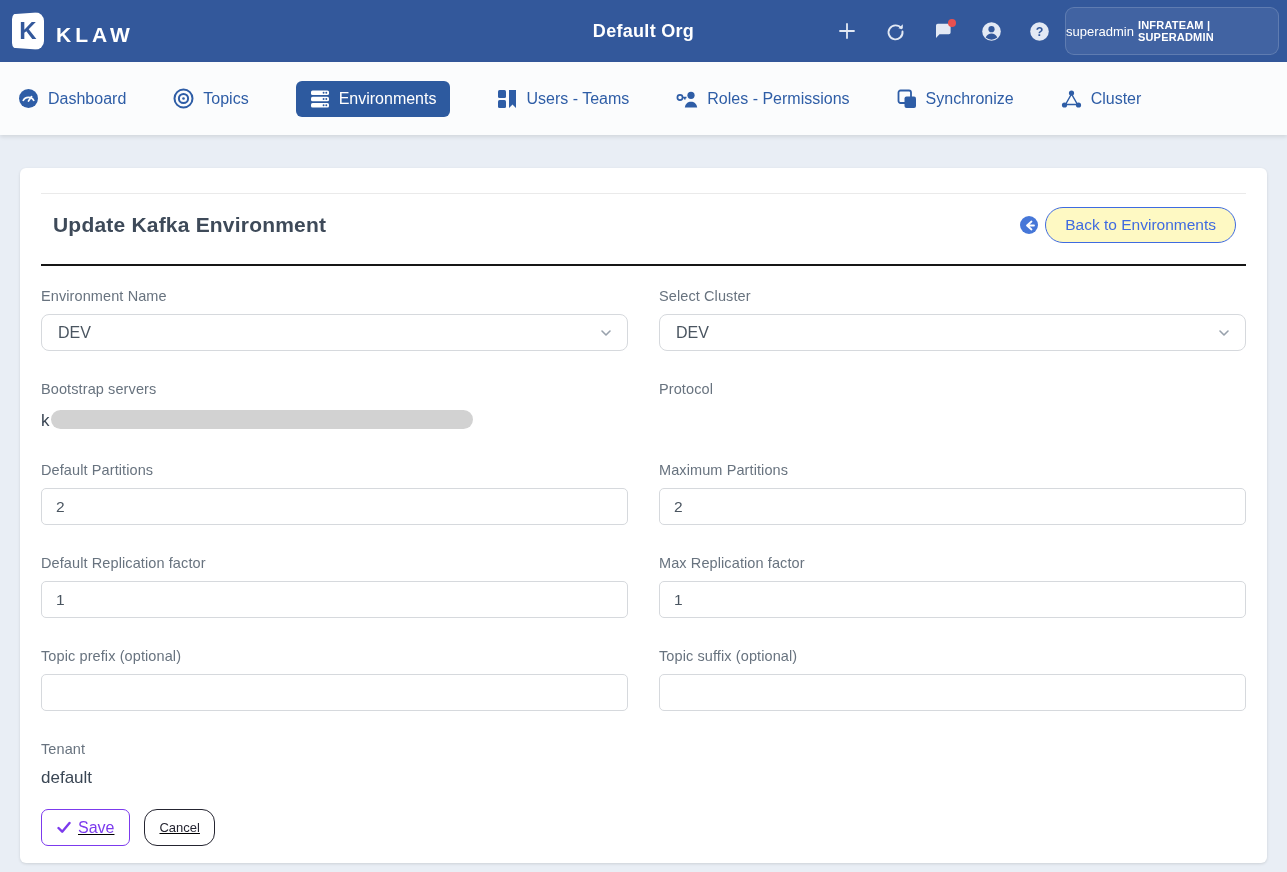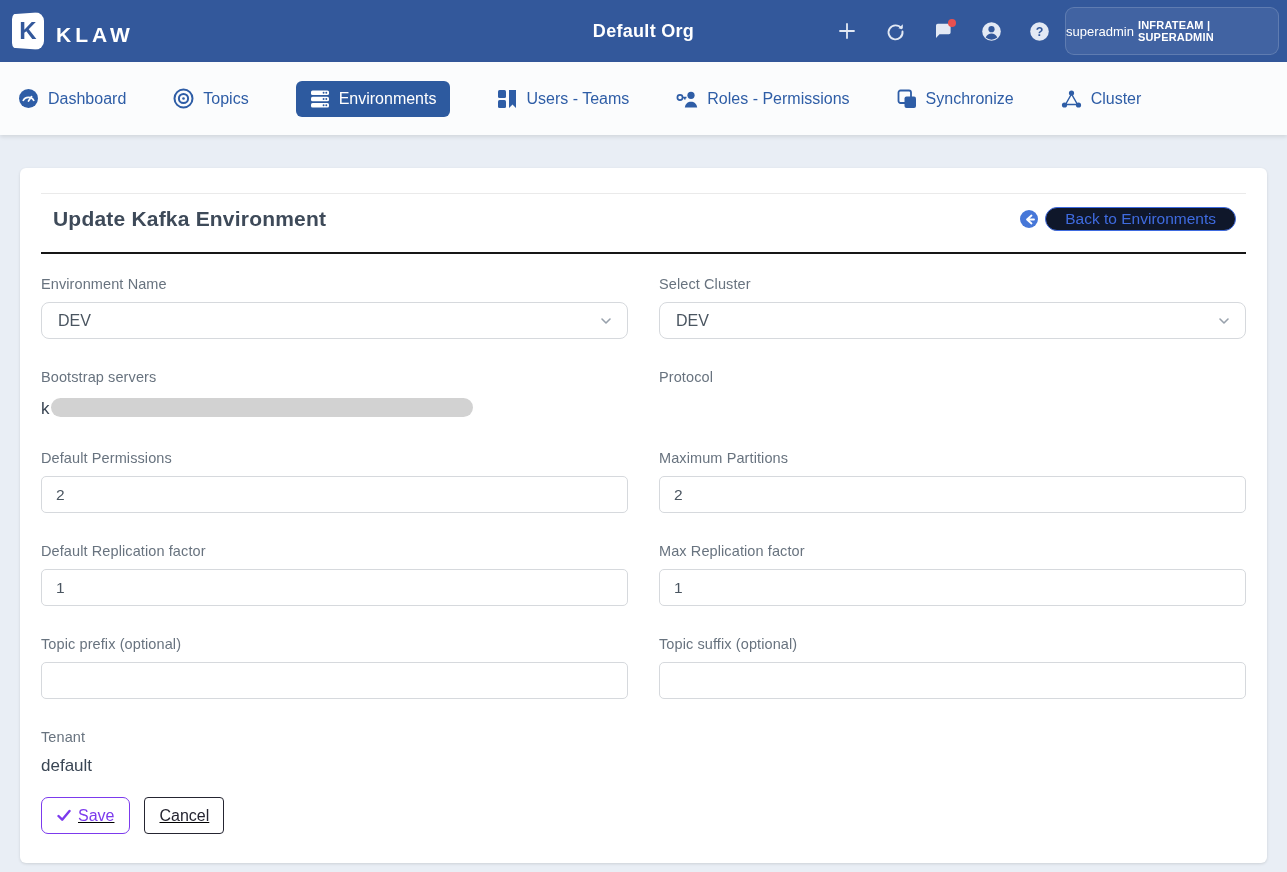--- a/index.html
+++ b/index.html
@@ -36,21 +36,21 @@
   
   .page { height:750px; padding:33px 20px 0; }
   .card { background:#ffffff; height:695px; border-radius:6px; box-shadow:0 1px 3px rgba(0,0,0,0.12);
           padding:0 21px; }
   .card-topline { height:1px; background:#eaeaea; transform:translateY(25px); }
   .card-header { display:flex; align-items:center; justify-content:space-between; padding:38px 10px 0 12px; }
   .page-title { color:#3e4a59; font-size:21px; font-weight:600; letter-spacing:.2px; }
   .back-wrap { display:flex; align-items:center; gap:7px; }
   .back-circle { width:18px; height:18px; border-radius:50%; background:#4677d8; display:flex;
                  align-items:center; justify-content:center; cursor:pointer; }
-  .back-btn { height:24px; border-radius:18px; border:1px solid #3f6be0; background:#0f172a; color:#3f6be0;
+  .back-btn { height:36px; border-radius:18px; border:1px solid #3f6be0; background:#fef9c3; color:#3f6be0;
               font-size:15.5px; padding:0 19px; cursor:pointer; font-family:inherit; }
   .dark-divider { height:2px; background:#161616; margin-top:21px; }
 
   
   .form-grid { display:grid; grid-template-columns:1fr 1fr; column-gap:31px; padding:22px 0 0; }
   .field { margin-bottom:30px; }
   .field-label { display:block; color:#68737f; font-size:14.5px; margin-bottom:10px; letter-spacing:.1px; }
   .select-box { position:relative; }
   .select-control { width:100%; height:37px; border:1px solid #d6d9dd; border-radius:8px; background:#ffffff;
                     display:flex; align-items:center; padding:0 16px; color:#4a5560; font-size:16px; cursor:pointer; }
@@ -58,22 +58,22 @@
   .text-input { width:100%; height:37px; border:1px solid #d6d9dd; border-radius:5px; background:#ffffff;
                 padding:0 14px; color:#4a5560; font-size:15.5px; font-family:inherit; outline:none; }
   .static-value { color:#3a4654; font-size:17px; font-weight:500; line-height:22px; }
   .redact-pill { display:inline-block; width:422px; height:19px; border-radius:10px; background:#d2d2d2;
                  vertical-align:baseline; transform:translateY(3px); margin-left:1px; }
 
   .btn-row { display:flex; gap:14px; margin-top:20px;text-decoration:underline; }
   .btn-save { height:37px; padding:0 15px; border-radius:7px; border:1.5px solid #7c3aed; background:#ffffff;
               color:#7c3aed; font-size:16px; font-weight:500; font-family:inherit; cursor:pointer;
               display:flex; align-items:center; gap:7px; }
-  .btn-cancel { height:37px; padding:0 14px; border-radius:4px; border:1.5px solid #252531; background:#ffffff;
-                color:#252531; font-size:16px; font-family:inherit; cursor:pointer; }
+  .btn-cancel { height:37px; padding:0 14px; border-radius:13px; border:1.5px solid #252531; background:#ffffff;
+                color:#252531; font-size:13px; font-family:inherit; cursor:pointer; }
 </style>
 </head>
 <body>
 
 <header class="topbar">
   <div class="brand">
     <div class="logo-mark">
       <span>K</span>
     </div>
     <span class="brand-name">KLAW</span>
@@ -241,21 +241,21 @@
       <div class="field">
         <label class="field-label">Bootstrap servers</label>
         <div class="static-value"><span>k</span><span class="redact-pill"></span></div>
       </div>
 
       <div class="field">
         <label class="field-label">Protocol</label>
       </div>
 
       <div class="field">
-        <label class="field-label">Default Permissions</label>
+        <label class="field-label">Default Partitions</label>
         <input class="text-input" type="text" value="2" style="">
       </div>
 
       <div class="field">
         <label class="field-label">Maximum Partitions</label>
         <input class="text-input" type="text" value="2" style="">
       </div>
 
       <div class="field">
         <label class="field-label">Default Replication factor</label>

